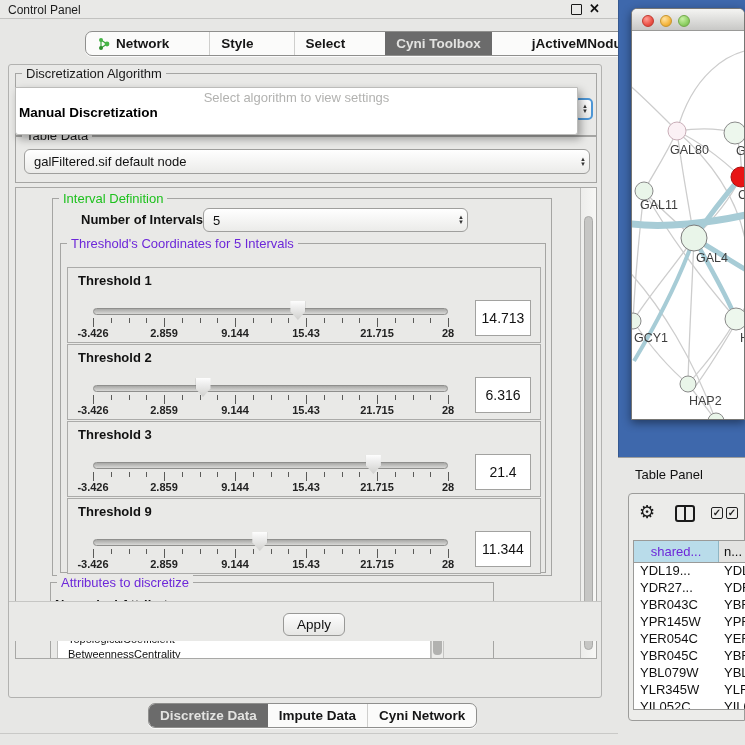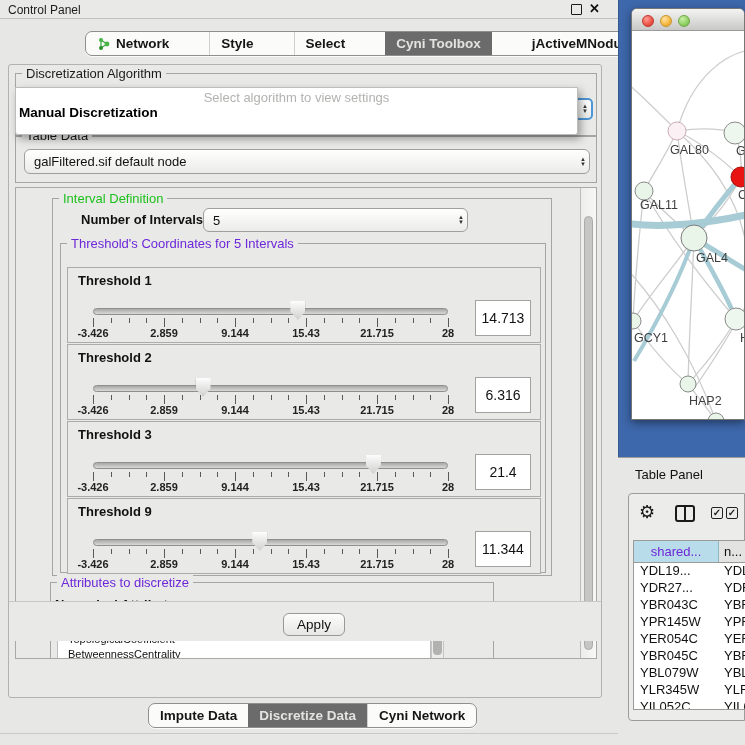--- a/index.html
+++ b/index.html
@@ -377,25 +377,25 @@
       </div>
 
       <div id="apply-row" class="abs">
         <div id="apply-btn">
             <span>Apply</span>
           </div>
       </div>
     </div>
 
     <div id="bottom-tabs" class="abs tabset">
+      <div class="tab selected">
+          <span>Discretize Data</span>
+        </div>
       <div class="tab">
           <span>Impute Data</span>
-        </div>
-      <div class="tab selected">
-          <span>Discretize Data</span>
         </div>
       <div class="tab sep">
           <span>Cyni Network</span>
         </div>
     </div>
 
     <div id="left-divider" class="abs"></div>
   </div>
 
   <div id="desktop" class="abs"></div>

